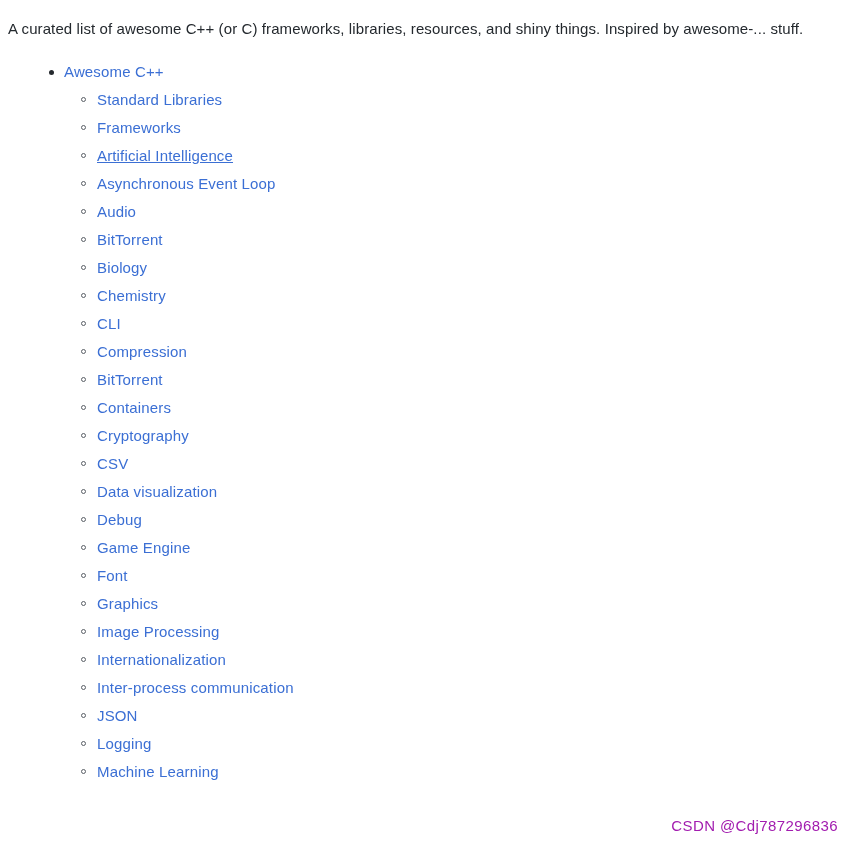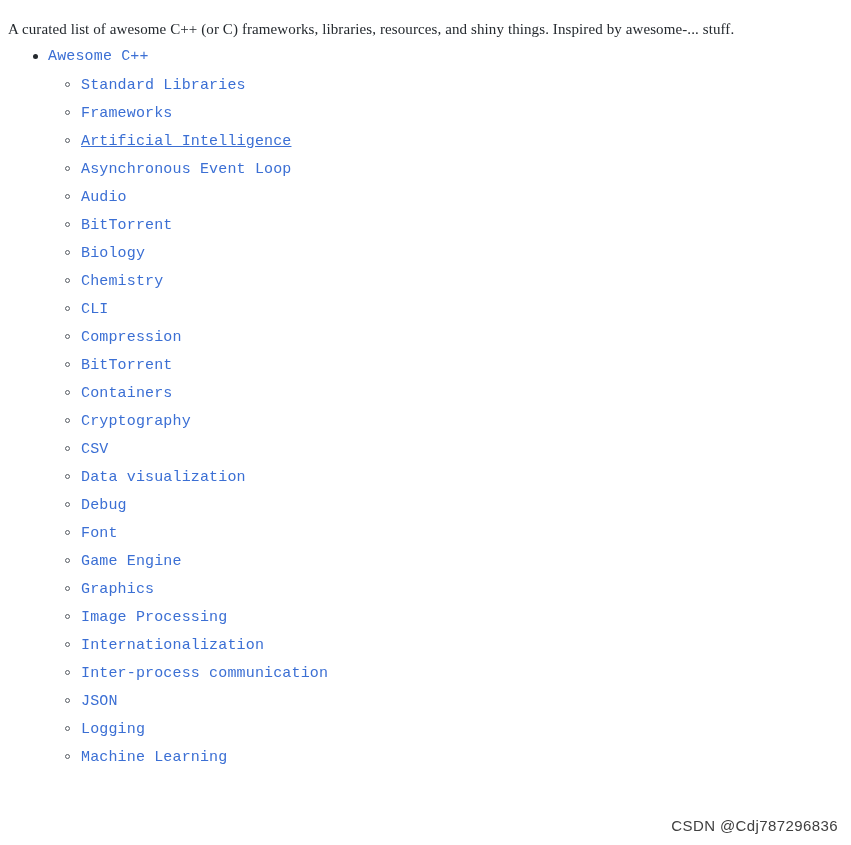--- a/index.html
+++ b/index.html
@@ -27,32 +27,30 @@
   .intro {
     position: absolute;
     left: 8px;
     top: 4px;
     width: 840px;
     font-size: 15px;
     line-height: 20px;
     color: #24292e;
     white-space: nowrap;
     letter-spacing: 0.1px;
-    font-family: Liberation Serif, serif;
   }
 
   
   ul.lvl1 {
     position: absolute;
     left: 0;
     top: 42px;
-    margin: 0;
+    margin: 16px;
     padding: 0 0 0 48px;
     list-style: none;
-    font-family: Liberation Mono, monospace;
   }
   ul.lvl1 > li {
     position: relative;
     height: 28px;
     line-height: 28px;
   }
   ul.lvl1 > li > .bullet-disc {
     position: absolute;
     left: -15px;
     top: 12px;
@@ -95,21 +93,21 @@
   a.lnk.hovered {
     text-decoration: underline;
   }
 
   
   .watermark {
     position: absolute;
     right: 13px;
     bottom: 11px;
     font-size: 15px;
-    color: #404040;
+    color: #a21caf;
     letter-spacing: 0.4px;
     white-space: nowrap;
     user-select: none;
   }
 </style>
 </head>
 <body>
 
 <div class="page">
 
@@ -130,22 +128,22 @@
           <li><span class="bullet-circle"></span><a class="lnk">Biology</a></li>
           <li><span class="bullet-circle"></span><a class="lnk">Chemistry</a></li>
           <li><span class="bullet-circle"></span><a class="lnk">CLI</a></li>
           <li><span class="bullet-circle"></span><a class="lnk">Compression</a></li>
           <li><span class="bullet-circle"></span><a class="lnk">BitTorrent</a></li>
           <li><span class="bullet-circle"></span><a class="lnk">Containers</a></li>
           <li><span class="bullet-circle"></span><a class="lnk">Cryptography</a></li>
           <li><span class="bullet-circle"></span><a class="lnk">CSV</a></li>
           <li><span class="bullet-circle"></span><a class="lnk">Data visualization</a></li>
           <li><span class="bullet-circle"></span><a class="lnk">Debug</a></li>
+          <li><span class="bullet-circle"></span><a class="lnk">Game Engine</a></li>
           <li><span class="bullet-circle"></span><a class="lnk">Font</a></li>
-          <li><span class="bullet-circle"></span><a class="lnk">Game Engine</a></li>
           <li><span class="bullet-circle"></span><a class="lnk">Graphics</a></li>
           <li><span class="bullet-circle"></span><a class="lnk">Image Processing</a></li>
           <li><span class="bullet-circle"></span><a class="lnk">Internationalization</a></li>
           <li><span class="bullet-circle"></span><a class="lnk">Inter-process communication</a></li>
           <li><span class="bullet-circle"></span><a class="lnk">JSON</a></li>
           <li><span class="bullet-circle"></span><a class="lnk">Logging</a></li>
           <li><span class="bullet-circle"></span><a class="lnk">Machine Learning</a></li>
         </ul>
     </li>
   </ul>

